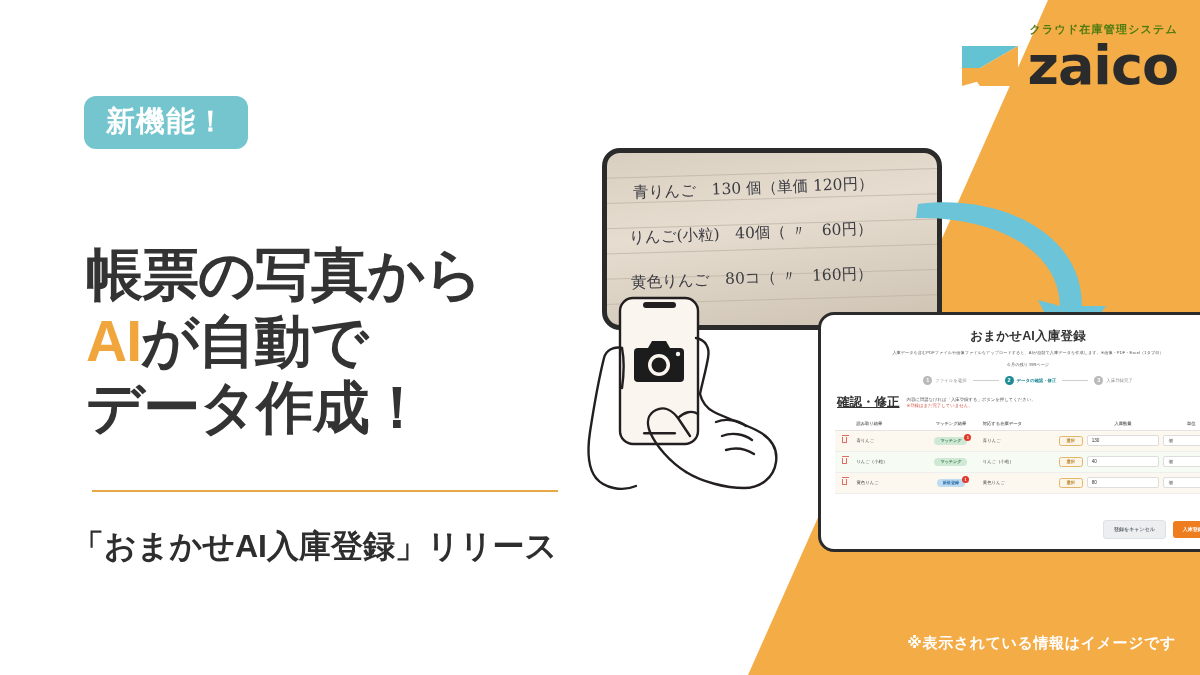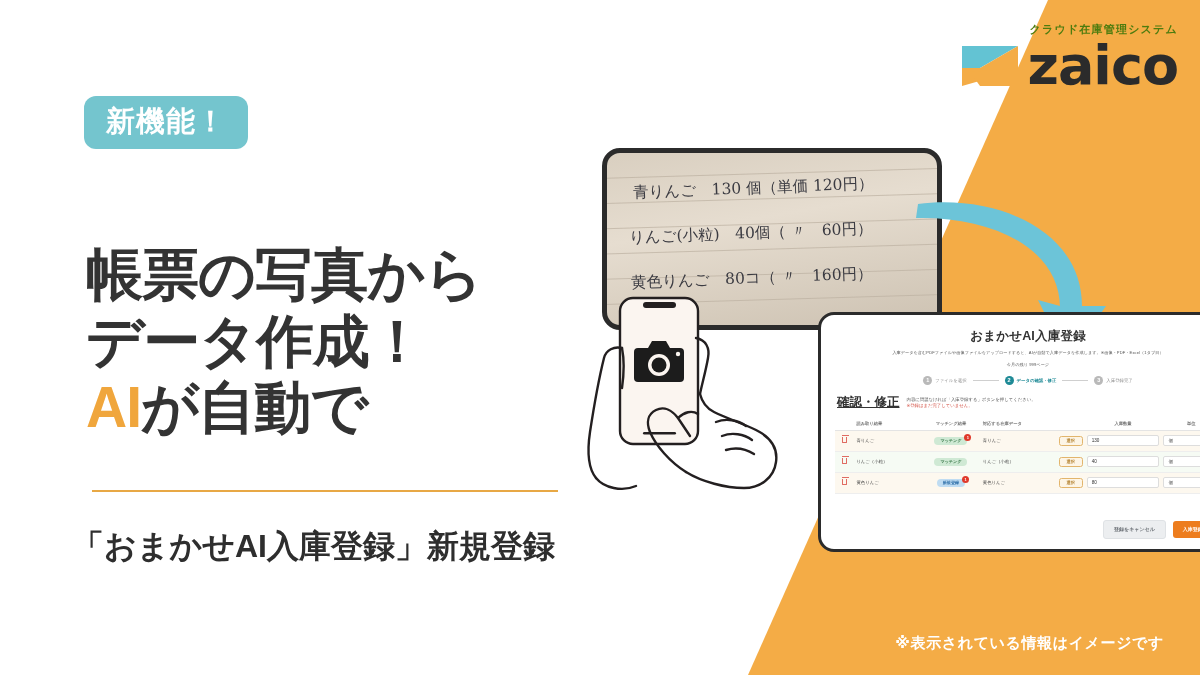--- a/index.html
+++ b/index.html
@@ -207,44 +207,44 @@
   }
   .btn.cancel { background: #eceef0; color: #6b7076; border: 0.8px solid #dfe2e5; }
   .btn.submit { background: #ED7D1E; color: #ffffff; }
 
   .row-a { background: #fdf8ef; }
   .row-b { background: #f6fbf4; }
   .row-c { background: #fdf8ef; }
 
   
   .footer-note {
-    position: absolute; right: 36px; bottom: 22px;
+    position: absolute; right: 24px; bottom: 22px;
     z-index: 6; color: #ffffff;
     font-size: 15px; font-weight: bold; letter-spacing: .6px; margin-top: 43px;
   }
 </style>
 </head>
 <body>
 
 <div id="stage">
 
   <svg class="bg-wedge" viewBox="0 0 1200 675" preserveAspectRatio="none">
     <polygon points="1200,0 1200,675 748,675 1048,0" fill="#F4AC46"></polygon>
   </svg>
 
   <div class="new-badge">新機能！</div>
 
   <div class="headline">
     <span class="ln">帳票の写真から</span>
+    <span class="ln"><span class="ai">AI</span><span>が自動で</span></span>
     <span class="ln">データ作成！</span>
-    <span class="ln"><span class="ai">AI</span><span>が自動で</span></span>
   </div>
 
   <div class="divider"></div>
-  <div class="subheadline">「おまかせAI入庫登録」新規登録</div>
+  <div class="subheadline">「おまかせAI入庫登録」リリース</div>
 
   <div class="logo-block">
     <div class="logo-tagline">クラウド在庫管理システム</div>
     <div class="logo-row">
       <svg class="logo-mark" viewBox="0 0 60 48">
         <polygon points="2,4 58,4 20,26 2,26" fill="#63C3D3"></polygon>
         <polygon points="2,26 20,26 58,4 58,28 2,44" fill="#F4AC46"></polygon>
         <polygon points="20,26 58,26 58,44 20,44" fill="#63C3D3" opacity="0"></polygon>
         <polygon points="10,30 58,26 58,44 20,44" fill="#F4AC46"></polygon>
       </svg>

